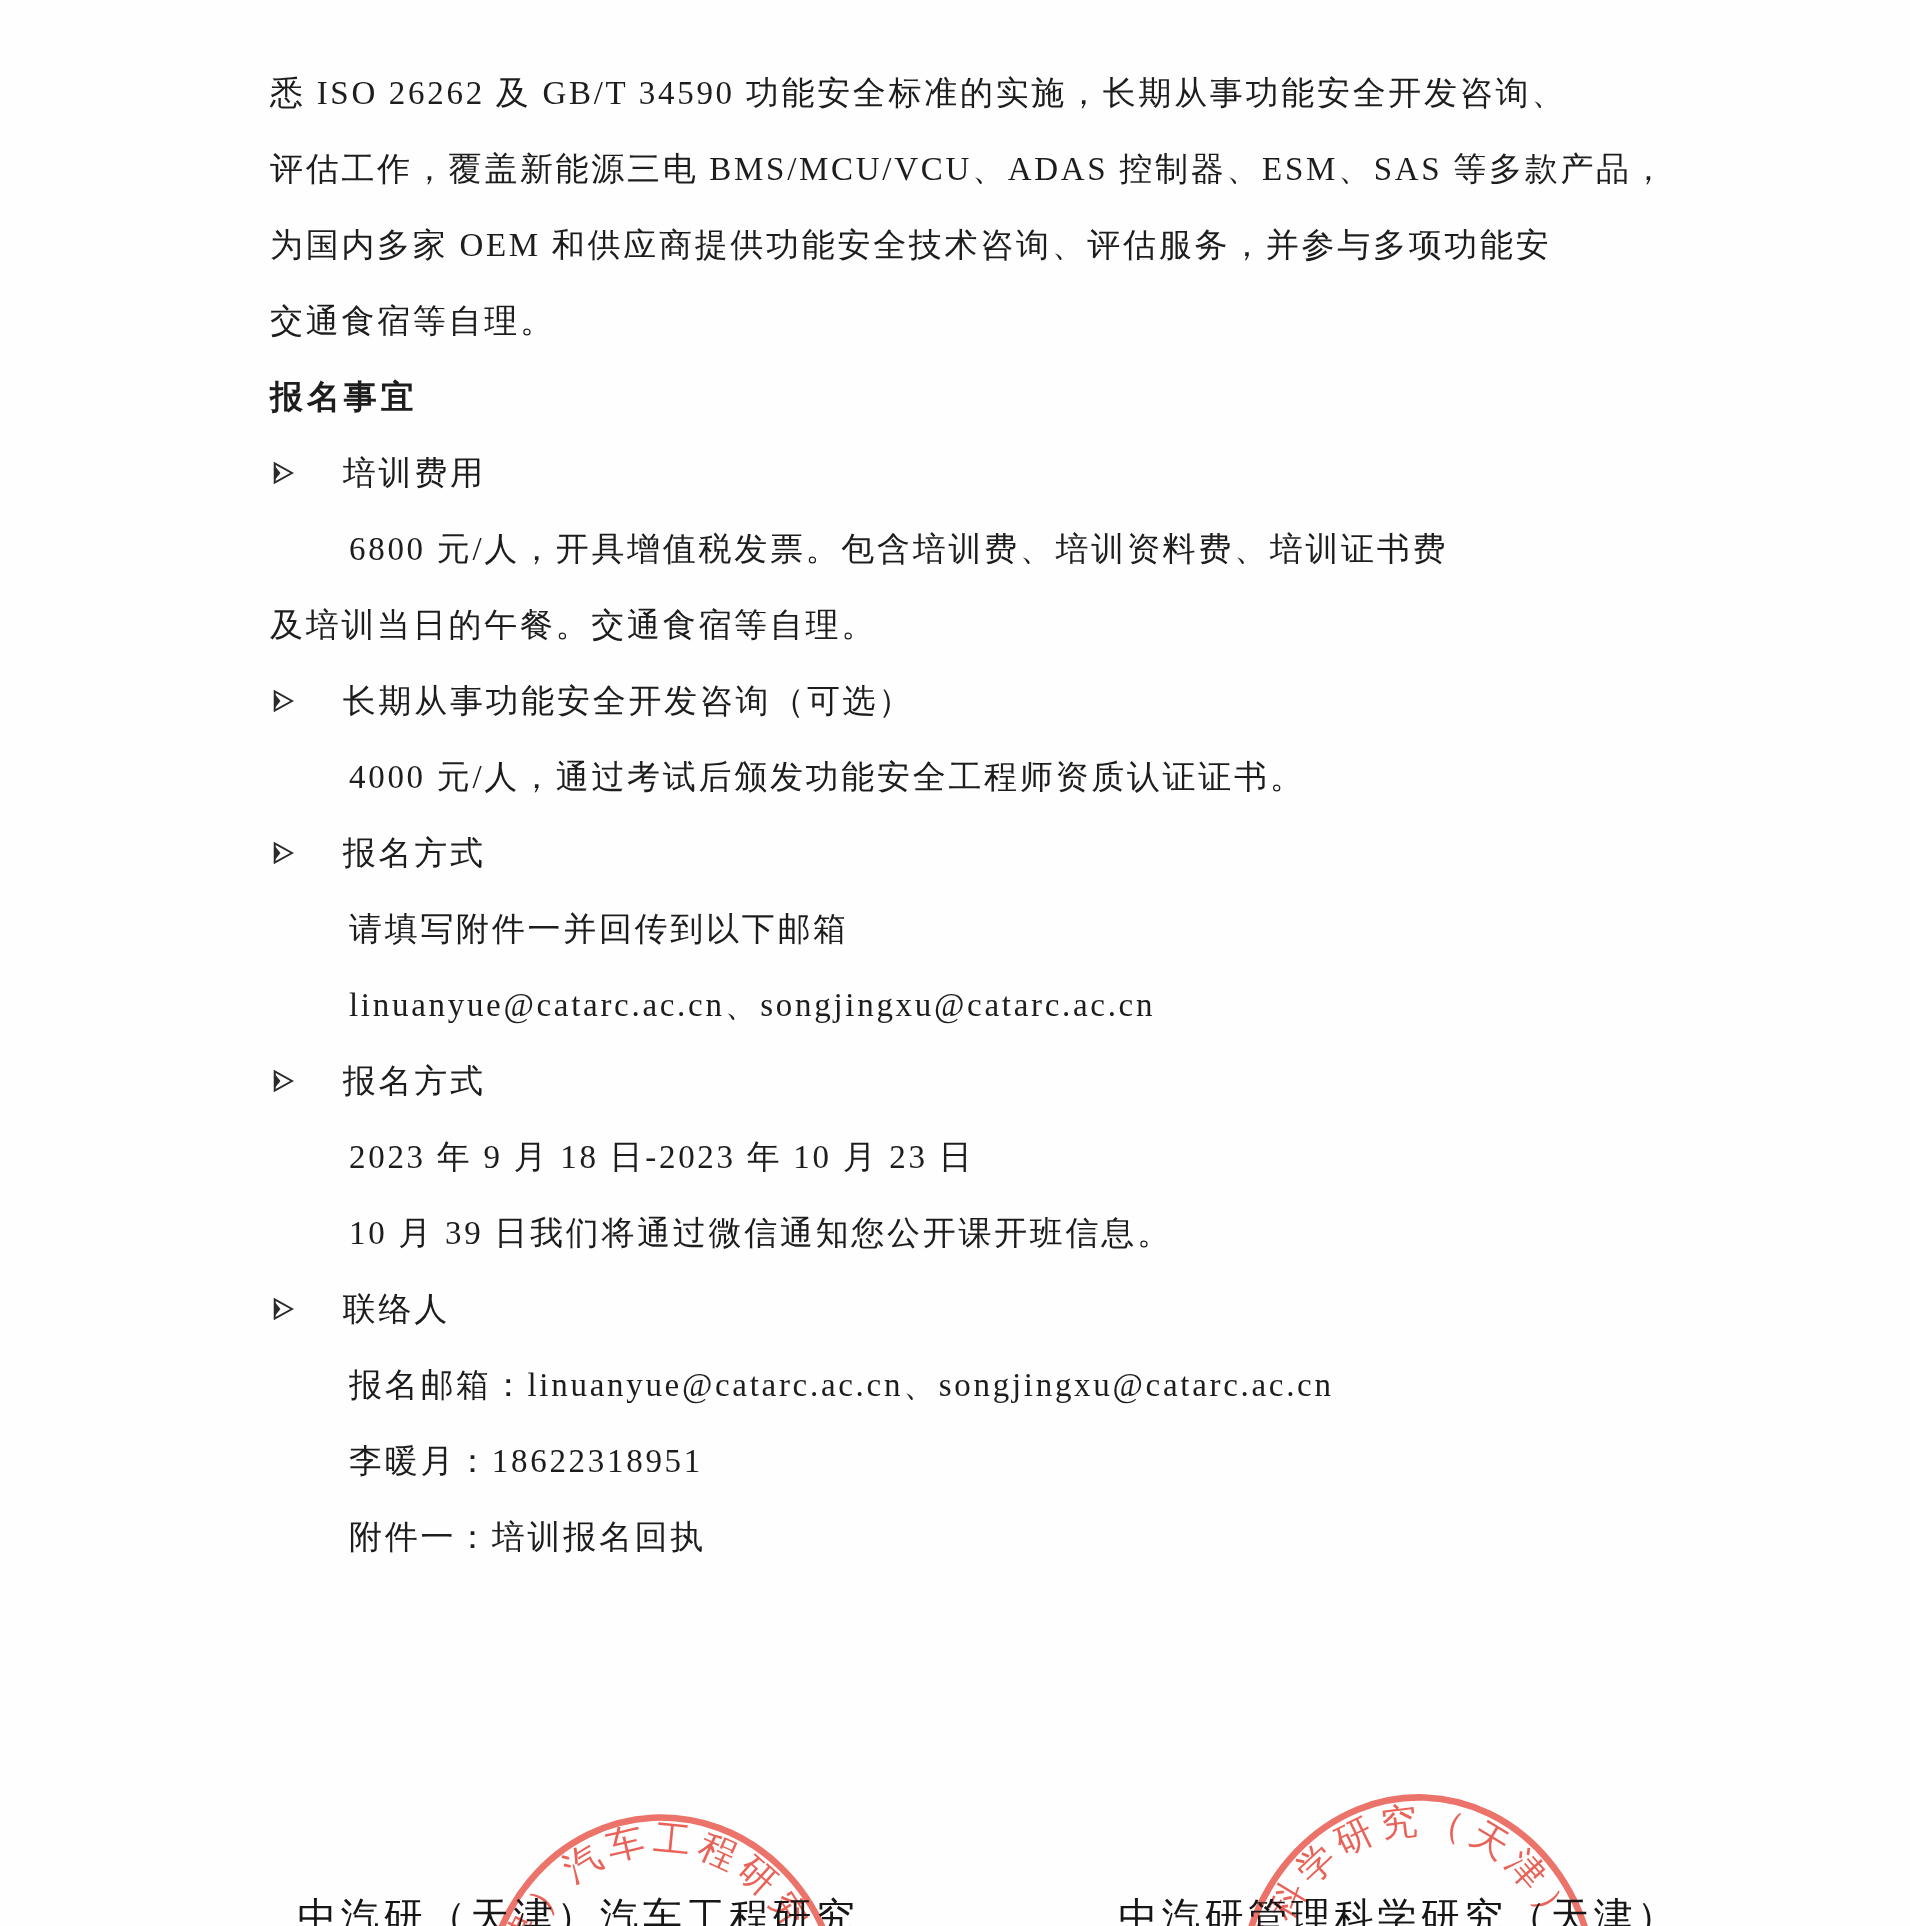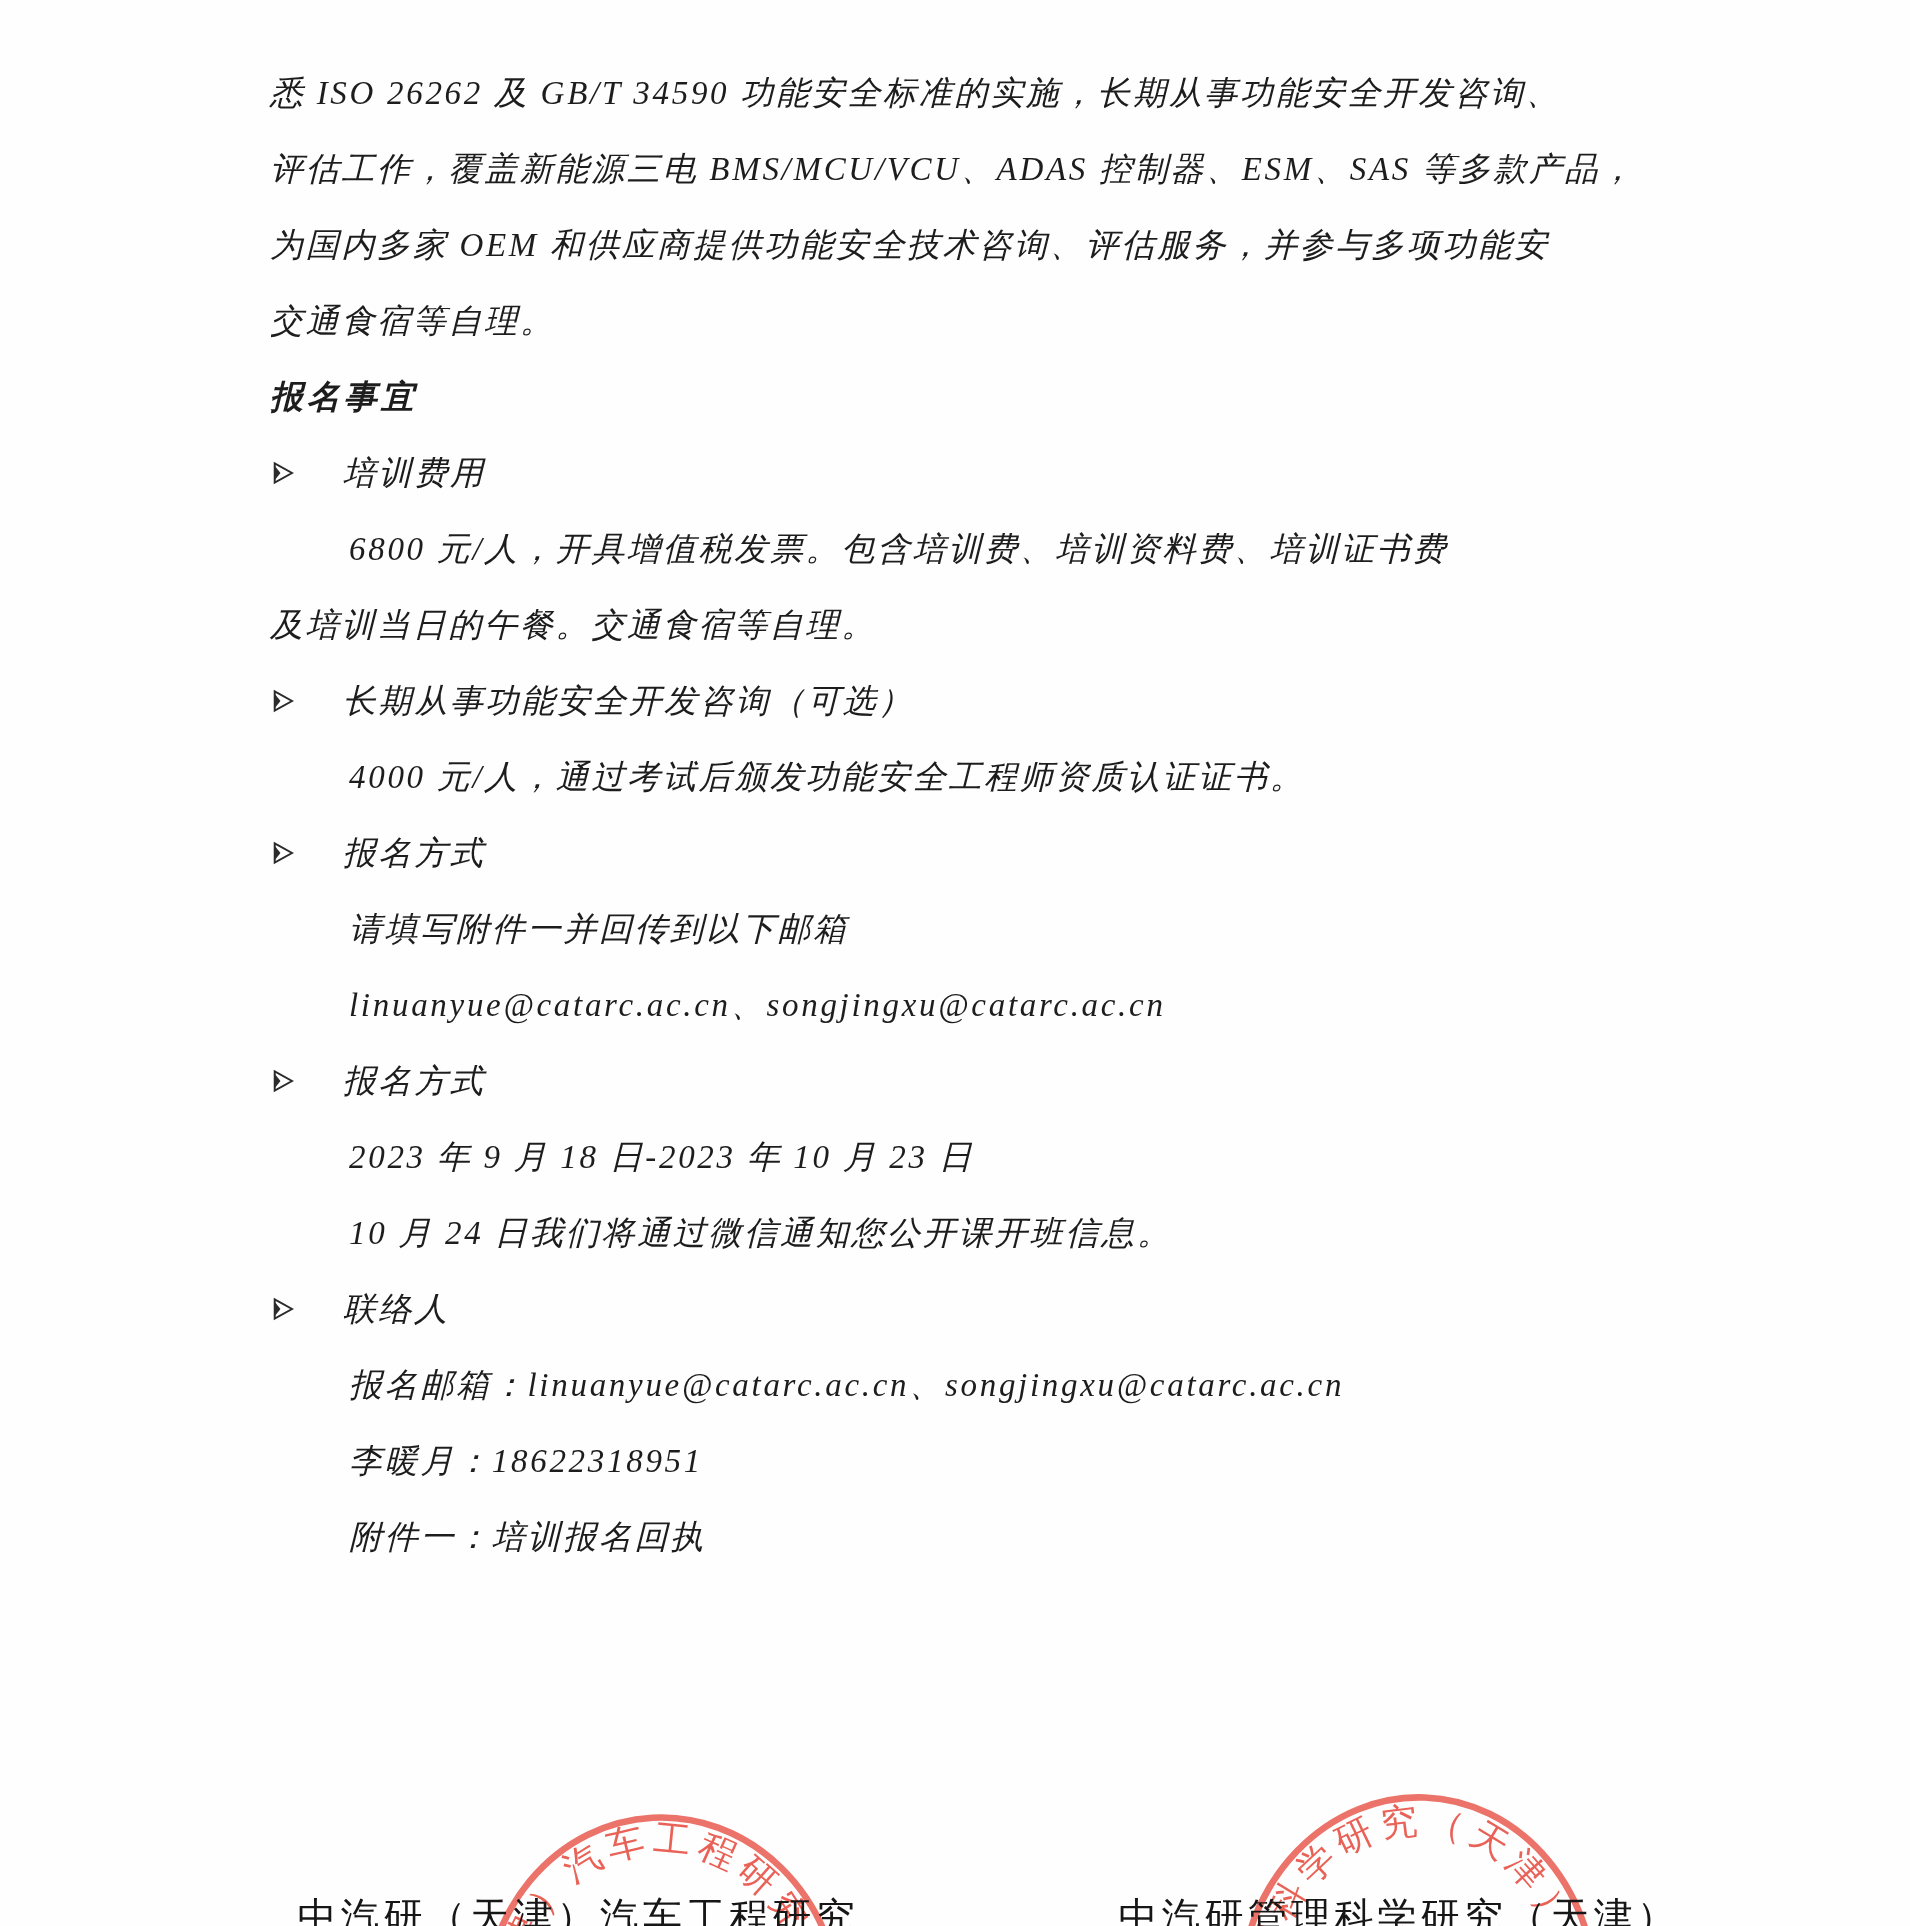--- a/index.html
+++ b/index.html
@@ -25,21 +25,20 @@
     top:55px;
     width:1395px;
   }
   .line{
     height:76px;
     line-height:76px;
     font-size:33px;
     letter-spacing:2.7px;
     white-space:nowrap;
     color:var(--body-text);
-    font-style:italic;
   }
   .line.heading{
     font-weight:bold;
     letter-spacing:3.9px;
   }
   .line.indent{
     padding-left:79px;
   }
   .line.bullet{
     display:flex;
@@ -124,21 +123,21 @@
     <div class="line indent">linuanyue@catarc.ac.cn、songjingxu@catarc.ac.cn</div>
 
     <div class="line bullet">
       <svg class="bullet-glyph" viewBox="0 0 58 62">
         <polygon points="7,6 52,31 7,56" fill="#ffffff" stroke="#2b2b2b" stroke-width="5"></polygon>
         <polygon points="7,12 22,31 7,50" fill="#2b2b2b"></polygon>
       </svg>
       <span>报名方式</span>
     </div>
     <div class="line indent">2023 年 9 月 18 日-2023 年 10 月 23 日</div>
-    <div class="line indent">10 月 24 日我们将通过微信通知您公开课开班信息。</div>
+    <div class="line indent">10 月 39 日我们将通过微信通知您公开课开班信息。</div>
 
     <div class="line bullet">
       <svg class="bullet-glyph" viewBox="0 0 58 62">
         <polygon points="7,6 52,31 7,56" fill="#ffffff" stroke="#2b2b2b" stroke-width="5"></polygon>
         <polygon points="7,12 22,31 7,50" fill="#2b2b2b"></polygon>
       </svg>
       <span>联络人</span>
     </div>
     <div class="line indent">报名邮箱：linuanyue@catarc.ac.cn、songjingxu@catarc.ac.cn</div>
     <div class="line indent">李暖月：18622318951</div>

